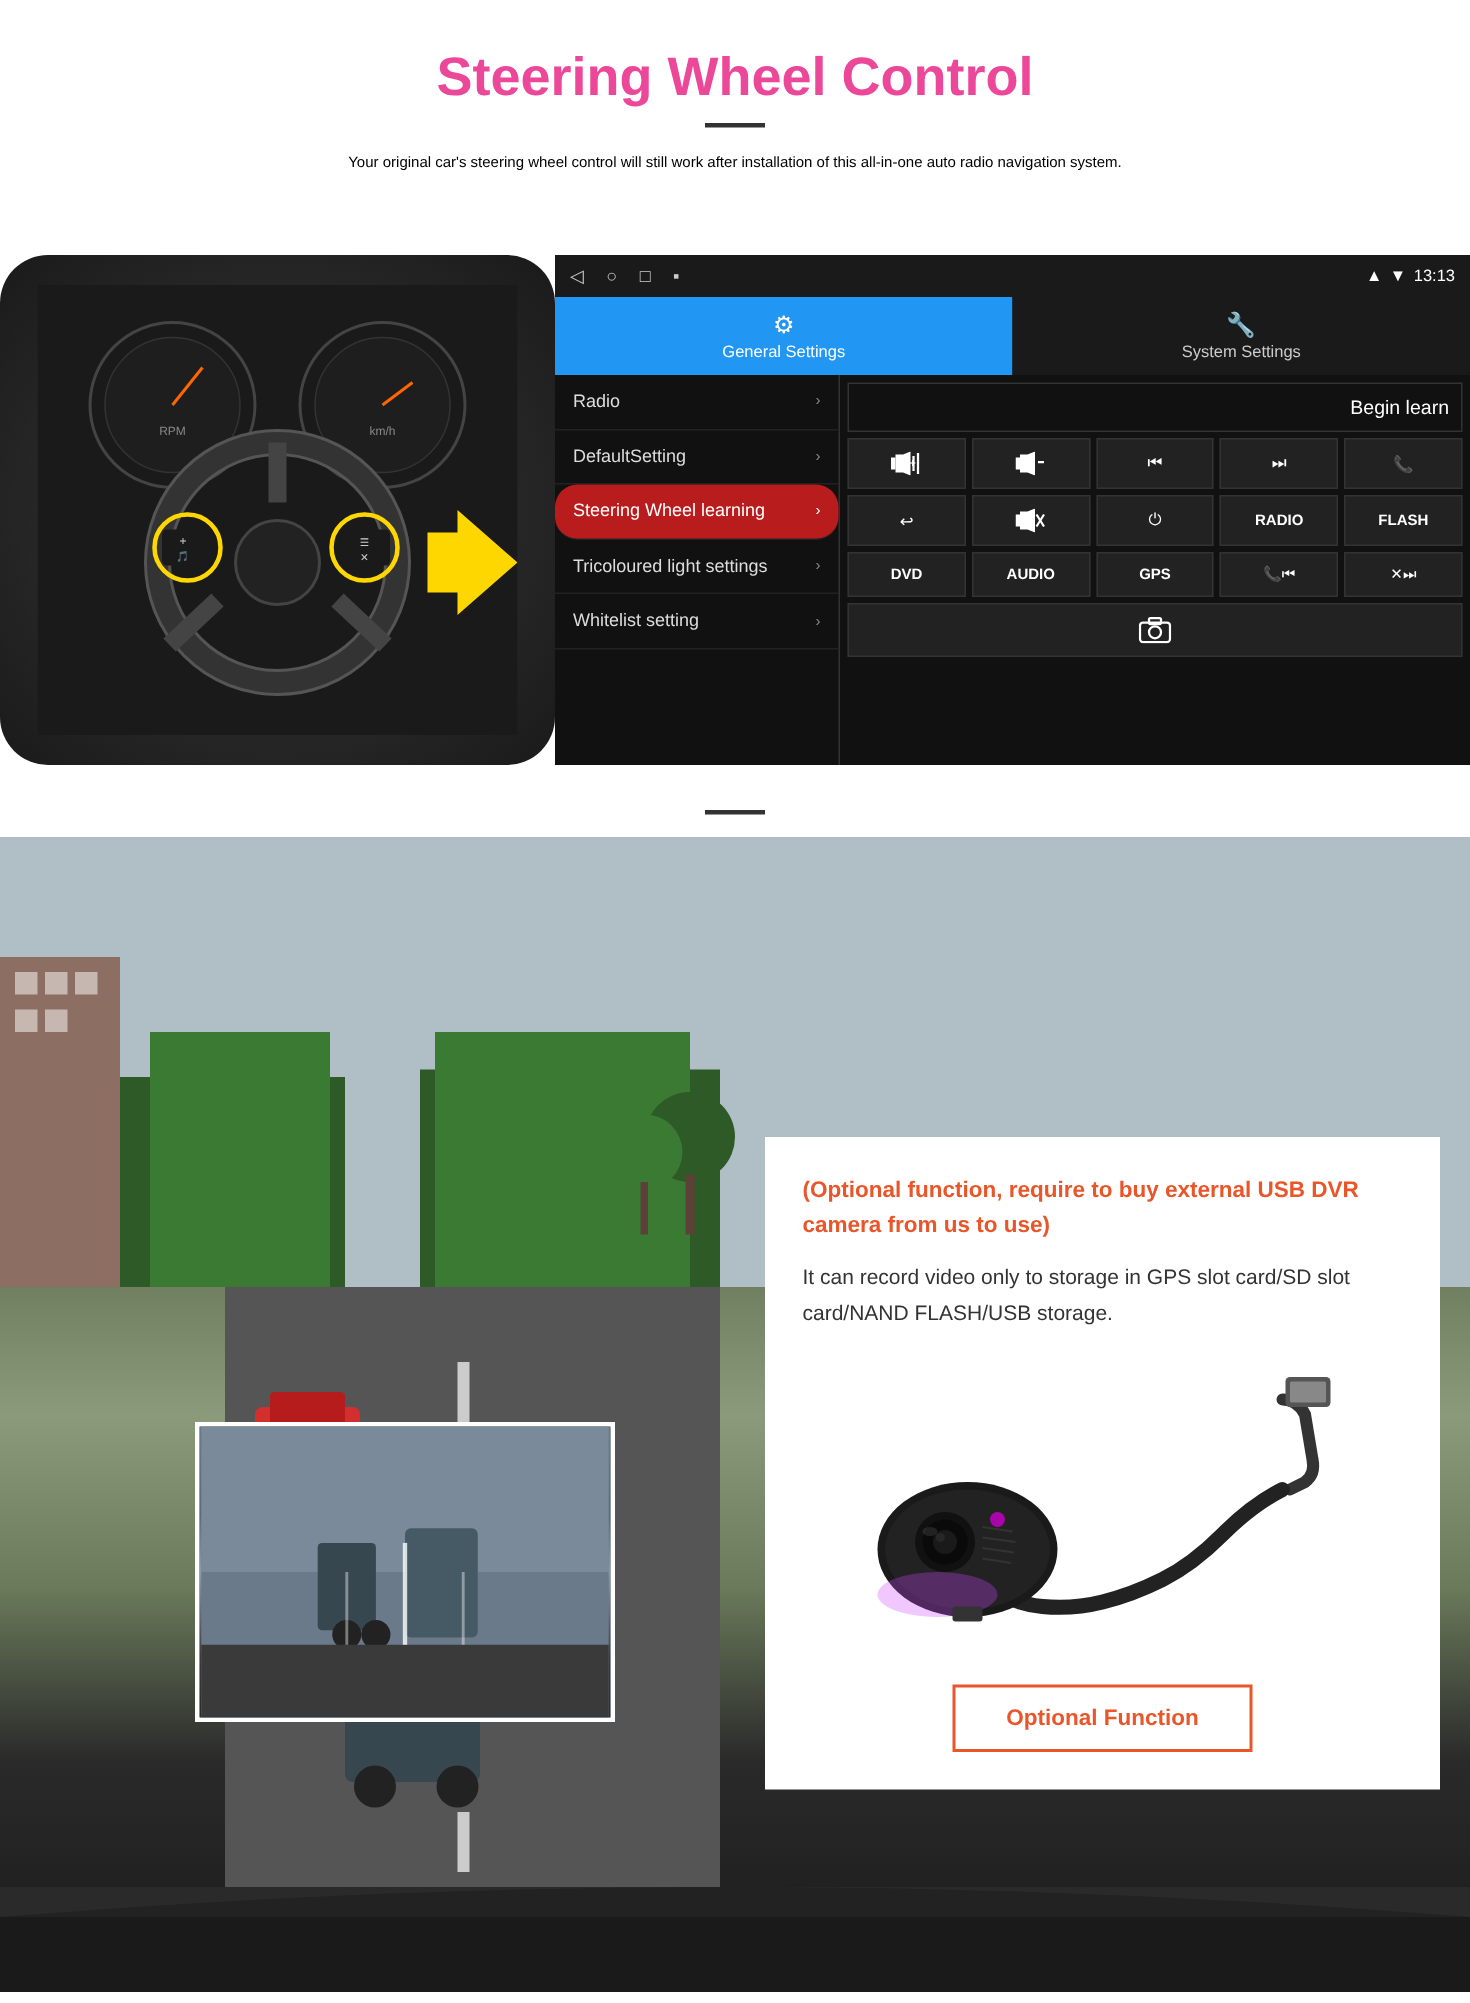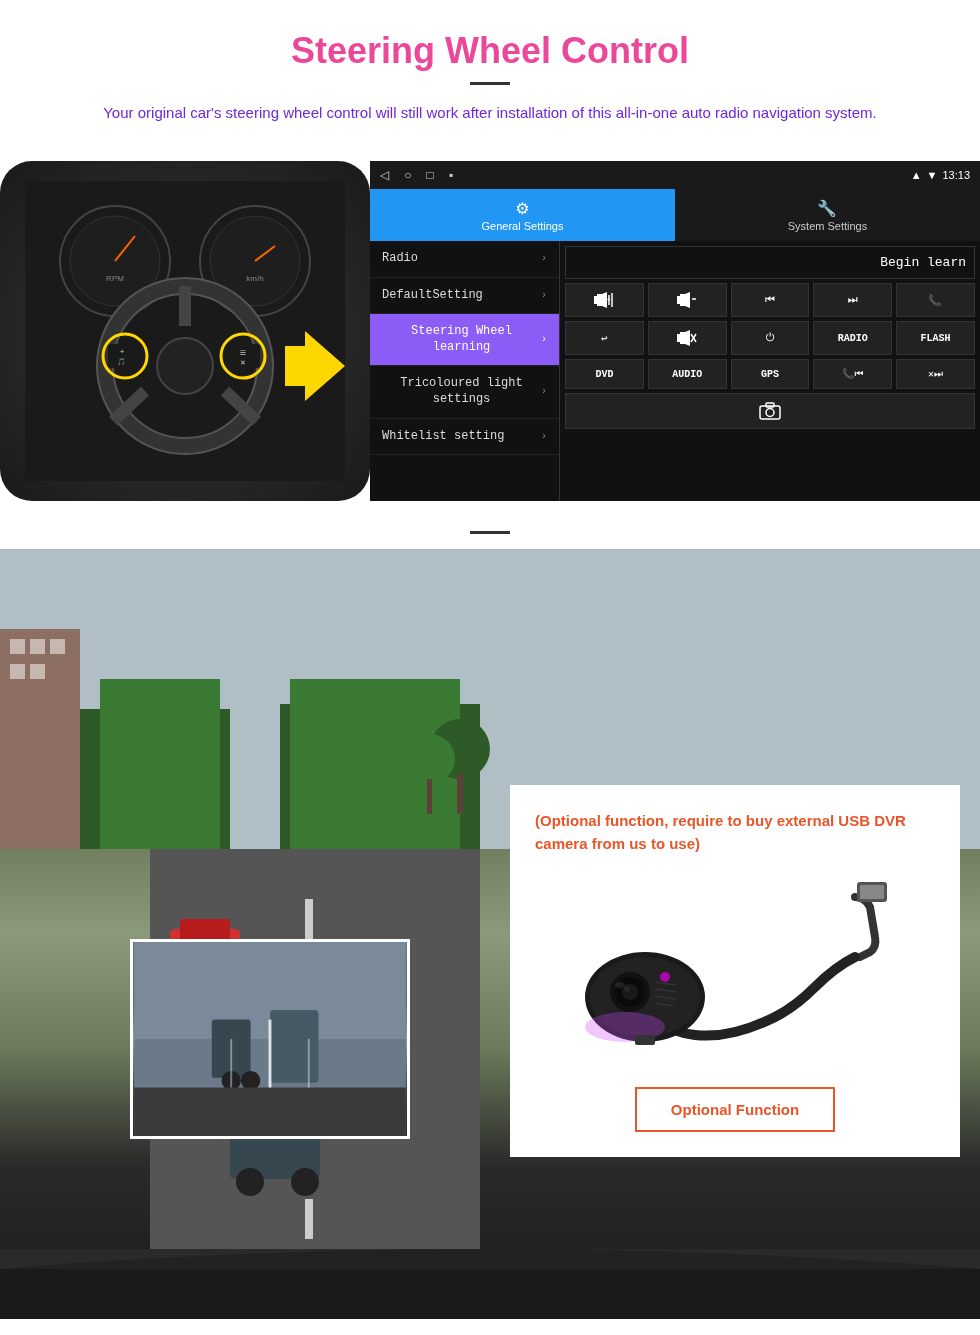--- a/index.html
+++ b/index.html
@@ -21,24 +21,24 @@
       color: #ec4899;
       margin-bottom: 10px;
     }
     .section1-divider {
       width: 40px;
       height: 3px;
       background: #333;
       margin: 0 auto 16px;
     }
     .section1 p {
-      font-size: 15px;
-      color: #6d28d9;
+      font-size: 10px;
+      color: #000000;
       max-width: 860px;
-      margin: 0 auto 16px;
+      margin: 0 auto 33px;
       line-height: 1.6;
     }
 
     
     .steering-ui {
       display: flex;
       width: 100%;
       height: 340px;
       position: relative;
     }
@@ -116,39 +116,39 @@
       font-size: 11px;
       gap: 2px;
     }
     .tab-icon {
       font-size: 16px;
     }
 
     .android-content {
       display: flex;
       flex: 1;
-      font-family: Liberation Mono, monospace;
     }
     .menu-list {
       width: 190px;
       background: #111;
       border-right: 1px solid #333;
     }
     .menu-item {
       display: flex;
       align-items: center;
       justify-content: space-between;
       padding: 10px 12px;
       color: #ddd;
       font-size: 12px;
       border-bottom: 1px solid #222;
     }
     .menu-item.active {
-      background: #8b5cf6;
+      background: #b91c1c;
       color: #fff;
+      border-radius: 15px;
     }
     .menu-item-text {
       text-align: center;
       line-height: 1.3;
     }
     .chevron {
       color: #888;
       font-size: 10px;
     }
 
@@ -232,21 +232,20 @@
 
     
     .dvr-card {
       position: absolute;
       top: 200px;
       right: 20px;
       width: 450px;
       background: #fff;
       padding: 25px 25px 25px;
       z-index: 10;
-      margin-top: 36px;
     }
     .dvr-card-optional {
       color: #e8562a;
       font-size: 15px;
       font-weight: bold;
       margin-bottom: 12px;
       line-height: 1.5;
     }
     .dvr-card-desc {
       color: #333;
@@ -545,20 +544,21 @@
           <rect x="0" y="150" width="280" height="50" fill="#3a3a3a"></rect>
           <line x1="140" y1="80" x2="140" y2="150" stroke="#fff" stroke-width="3" opacity="0.8"></line>
           <line x1="100" y1="100" x2="100" y2="150" stroke="rgba(255,255,255,0.4)" stroke-width="2"></line>
           <line x1="180" y1="100" x2="180" y2="150" stroke="rgba(255,255,255,0.4)" stroke-width="2"></line>
         </svg>
       </div>
     </div>
 
     <div class="dvr-card">
       <div class="dvr-card-optional">(Optional function, require to buy external USB DVR camera from us to use)</div>
+      <div class="dvr-card-desc">It can record video only to storage in GPS slot card/SD slot card/NAND FLASH/USB storage.</div>
 
       <div class="dvr-device-img">
         <svg class="dvr-device-svg" viewBox="0 0 320 180">
 
           <path d="M280,20 Q290,20 295,30 L300,60 Q302,70 295,75 L285,80" fill="none" stroke="#333" stroke-width="8" stroke-linecap="round"></path>
 
           <rect x="282" y="5" width="30" height="20" rx="3" fill="#555"></rect>
           <rect x="285" y="8" width="24" height="14" rx="1" fill="#888"></rect>
 
           <path d="M280,80 Q260,90 240,110 Q220,130 200,140 Q180,150 160,155 Q140,160 120,158 Q100,156 85,145" fill="none" stroke="#222" stroke-width="10" stroke-linecap="round"></path>

